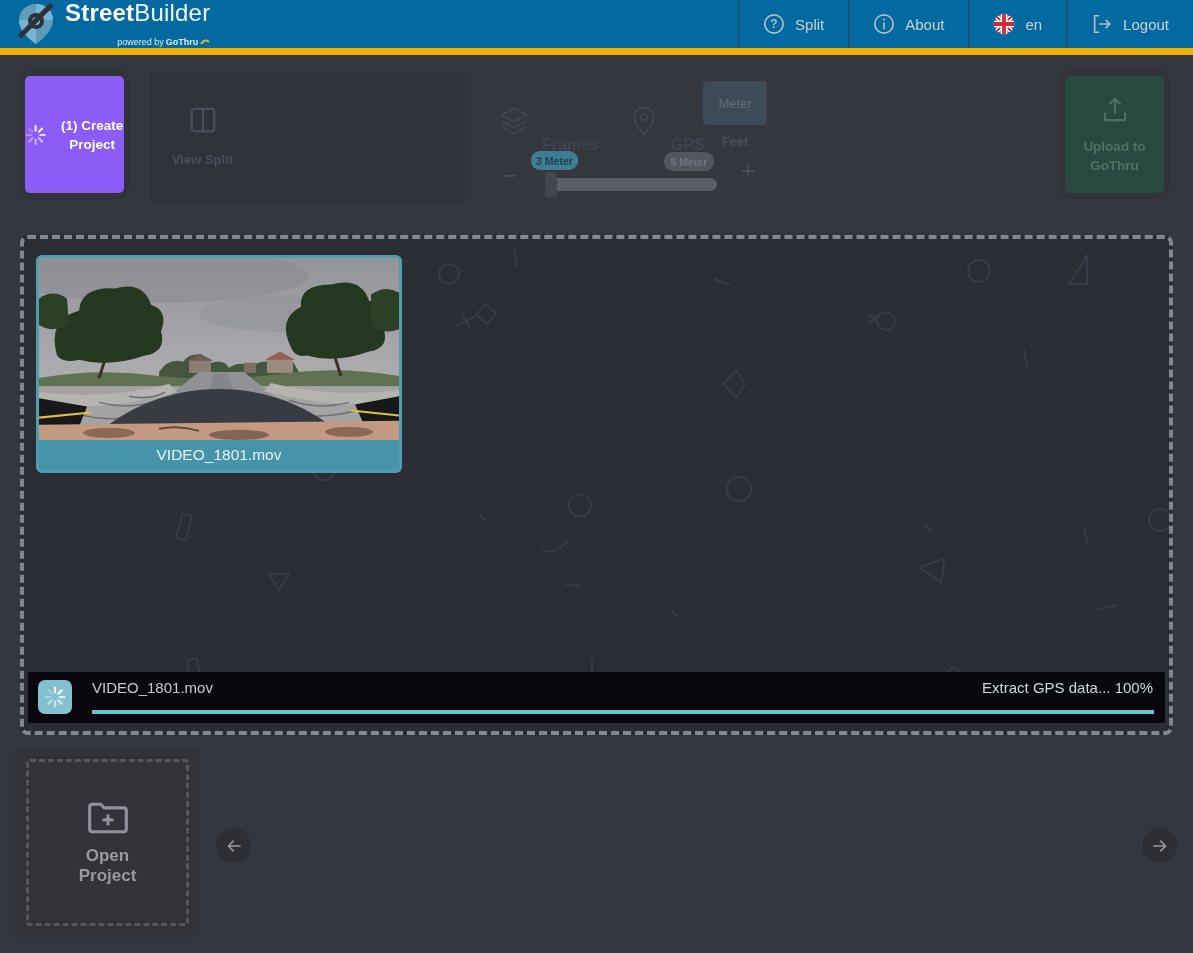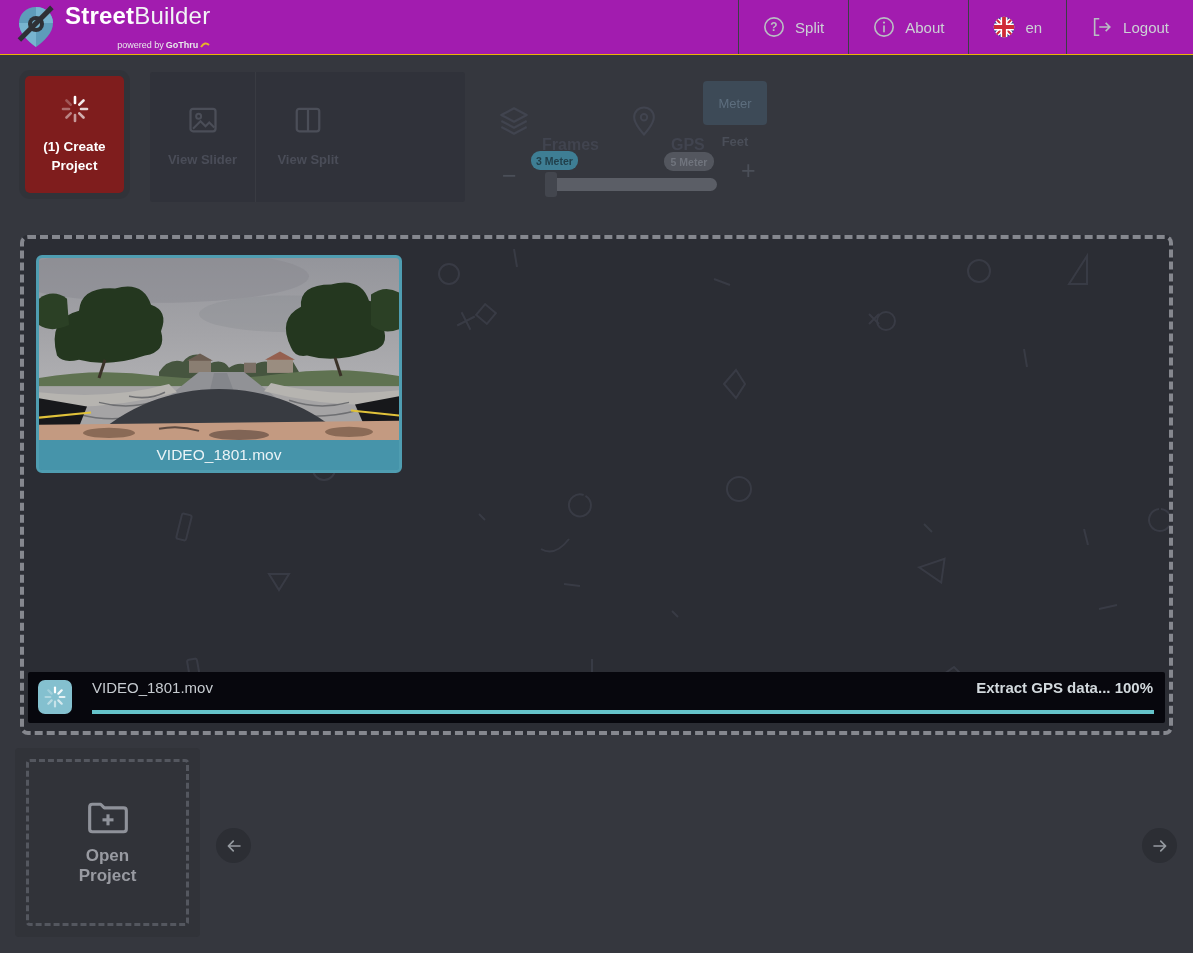--- a/index.html
+++ b/index.html
@@ -9,43 +9,43 @@
     font-family:"Liberation Sans", sans-serif;
     position:relative;
     overflow:hidden;
     color:#ccd1d5;
   }
   svg { display:block; }
 
   
   .header {
     position:absolute; left:0; top:0; width:1193px; height:55px;
-    background:#a21caf; display:flex; justify-content:space-between; align-items:stretch;
-    border-bottom:1px solid #eab308;
+    background:#0369a1; display:flex; justify-content:space-between; align-items:stretch;
+    border-bottom:7px solid #eab308;
   }
   .brand { display:flex; align-items:center; gap:9px; padding-left:16px; }
   .brand-text { display:flex; flex-direction:column; align-items:flex-end; }
   .brand-name { font-size:24px; color:#ffffff; letter-spacing:.2px; line-height:24px; }
   .brand-name .bold { font-weight:bold; }
   .brand-name .light { font-weight:normal; color:#f2f4f5; }
   .brand-tagline { font-size:9px; color:#e8eaeb; margin-top:12px; display:flex; align-items:center; gap:2px;}
   .brand-tagline .gothru { font-weight:bold; }
   .menu { display:flex; align-items:stretch; }
   .menu-item {
     display:flex; align-items:center; gap:10px; padding:0 24px;
     border-left:1px solid #3b3e44; cursor:pointer; font-size:15px; color:#ccd1d5;
   }
   .menu-icon { width:22px; height:22px; }
 
   
   .toolbar { position:absolute; left:0; top:55px; width:1193px; height:167px; }
   .btn-create {
     position:absolute; left:25px; top:21px; width:99px; height:117px;
-    background:#7f1d1d; border-radius:5px; border:none; cursor:pointer;
-    display:flex; flex-direction:column; align-items:center; justify-content:center; gap:14px;
+    background:#8b5cf6; border-radius:5px; border:none; cursor:pointer;
+    display:flex; flex-direction:row; align-items:center; justify-content:center; gap:14px;
     box-shadow:0 0 0 6px rgba(0,0,0,0.07);
   }
   .btn-create .lbl { color:#ffffff; font-weight:bold; font-size:13.5px; line-height:19px; text-align:center; width:84px; }
   .view-group {
     position:absolute; left:150px; top:17px; width:315px; height:130px;
     background:#30323a; border-radius:3px; display:flex;
   }
   .view-btn {
     width:105px; display:flex; flex-direction:column; align-items:center; justify-content:center; gap:16px;
     background:none; border:none; border-left:1px solid #393b42; cursor:default;
@@ -116,21 +116,21 @@
 
   .progress-row {
     position:absolute; left:4px; top:433px; width:1137px; height:51px;
     background:#07070d; border-radius:2px;
   }
   .progress-tile {
     position:absolute; left:10px; top:8px; width:34px; height:34px;
     background:#84c0cf; border-radius:7px; display:flex; align-items:center; justify-content:center;
   }
   .progress-name { position:absolute; left:64px; top:7px; font-size:15px; color:#c6cbd0; }
-  .progress-status { position:absolute; right:12px; top:7px; font-size:15px; color:#d2d9dd;font-weight:bold; }
+  .progress-status { position:absolute; right:12px; top:7px; font-size:15px; color:#d2d9dd; }
   .progress-track { position:absolute; left:64px; right:11px; bottom:9px; height:4px; background:#0d2a2c; }
   .progress-fill { height:4px; background:#65c3ca; width:0%; }
 
   
   .open-card {
     position:absolute; left:15px; top:748px; width:185px; height:189px;
     background:#313339; border-radius:4px; cursor:pointer;
   }
   .open-card-inner {
     position:absolute; left:11px; top:11px; right:11px; bottom:11px;
@@ -229,28 +229,20 @@
         <line x1="2" y1="14" x2="8" y2="14" opacity="0.35"></line>
         <line x1="5.5" y1="5.5" x2="9.7" y2="9.7" opacity="0.25"></line>
       </g>
     </svg>
     <span class="lbl">(1) Create Project</span>
   </button>
 
   <div class="view-group">
     <button class="view-btn">
       <svg width="30" height="30" viewBox="0 0 24 24">
-        <rect x="2" y="3" width="20" height="18" rx="2" fill="none" stroke="#4b4e58" stroke-width="1.8"></rect>
-        <circle cx="8.5" cy="9" r="2" fill="none" stroke="#4b4e58" stroke-width="1.6"></circle>
-        <path d="M4 19 L10 13 L14 17 L17 14 L21 18" fill="none" stroke="#4b4e58" stroke-width="1.6"></path>
-      </svg>
-      <span class="lbl">View Slider</span>
-    </button>
-    <button class="view-btn">
-      <svg width="30" height="30" viewBox="0 0 24 24">
         <rect x="3" y="3" width="18" height="18" rx="2" fill="none" stroke="#4b4e58" stroke-width="1.8"></rect>
         <line x1="12" y1="3" x2="12" y2="21" stroke="#4b4e58" stroke-width="1.8"></line>
       </svg>
       <span class="lbl">View Split</span>
     </button>
   </div>
 
   <button class="ghost-btn" style="left:498px; top:33px;">
     <svg width="32" height="32" viewBox="0 0 24 24">
       <path d="M12 2.5 L21.5 7.5 L12 12.5 L2.5 7.5 Z" fill="none" stroke="#41444f" stroke-width="1.7" stroke-linejoin="round"></path>
@@ -274,20 +266,28 @@
   </div>
 
   <button class="slider-minus">−</button>
   <span class="badge badge-value">3 Meter</span>
   <span class="badge badge-max">5 Meter</span>
   <div class="slider-track">
     <div class="slider-handle"></div>
   </div>
   <button class="slider-plus">+</button>
 
+  <button class="btn-upload">
+    <svg width="30" height="30" viewBox="0 0 24 24">
+      <path d="M4 14 V20 H20 V14" fill="none" stroke="#4e6f63" stroke-width="1.8" stroke-linejoin="round"></path>
+      <line x1="12" y1="3.5" x2="12" y2="15" stroke="#4e6f63" stroke-width="1.8"></line>
+      <path d="M7.5 7.5 L12 3 L16.5 7.5" fill="none" stroke="#4e6f63" stroke-width="1.8" stroke-linejoin="round"></path>
+    </svg>
+    <span class="lbl">Upload to GoThru</span>
+  </button>
 </div>
 
 <div class="dropzone">
 
   <svg class="bg-pattern" viewBox="0 0 1145 492">
     <g fill="none" stroke="#3c3e48" stroke-width="2" opacity="0.85">
       <circle cx="425" cy="35" r="10"></circle>
       <path d="M490 10 l3 18"></path>
       <path d="M1045 45 l18 -28 v28 z"></path>
       <circle cx="955" cy="32" r="11"></circle>

